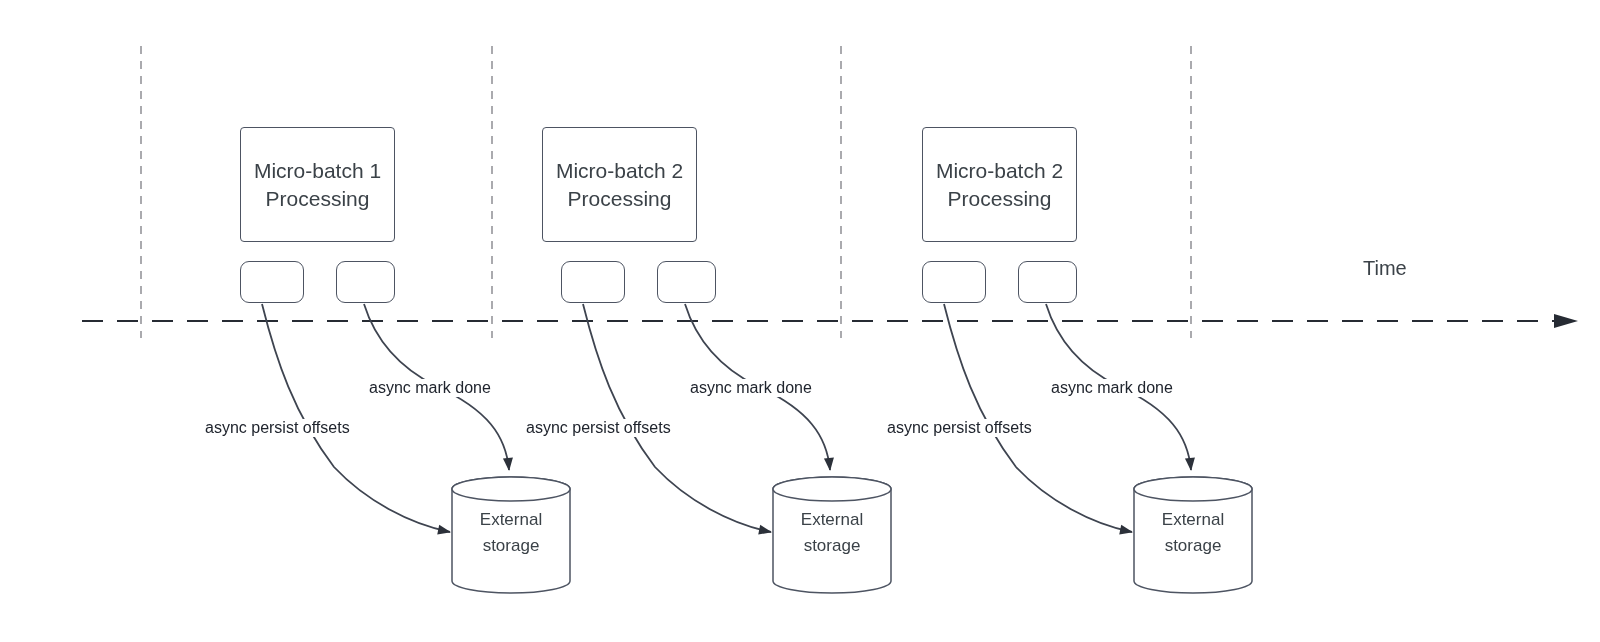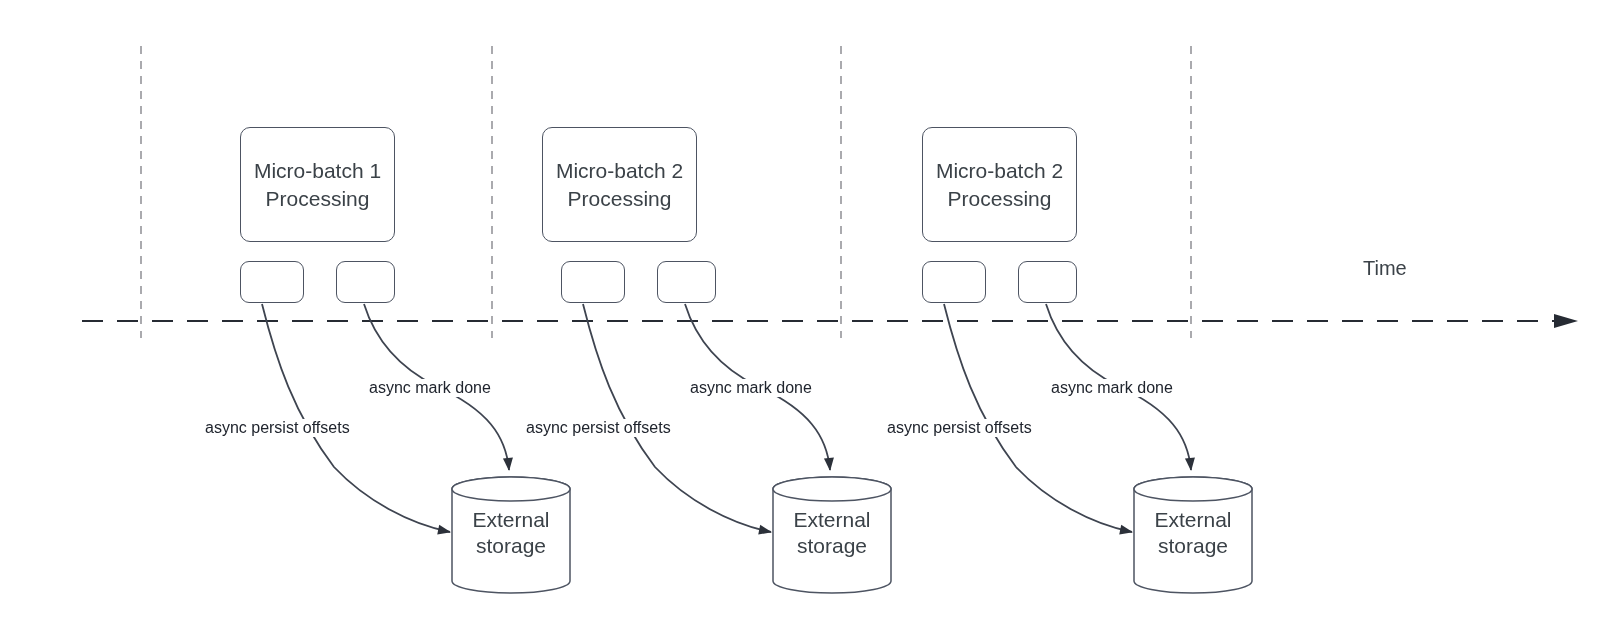--- a/index.html
+++ b/index.html
@@ -22,21 +22,21 @@
   }
 
   
   .proc-box {
     position: absolute;
     width: 155px;
     height: 115px;
     box-sizing: border-box;
     background: #ffffff;
     border: 1.5px solid #4d5462;
-    border-radius: 10px;
+    border-radius: 4px;
     display: flex;
     align-items: center;
     justify-content: center;
   }
   .proc-title {
     font-size: 21px;
     line-height: 28px;
     color: #3b4248;
     text-align: center;
     white-space: pre-line;
@@ -61,21 +61,21 @@
     color: #20252e;
     background: #ffffff;
     padding: 0 2px;
     white-space: nowrap;
   }
 
   
   .storage-label {
     position: absolute;
     width: 118px;
-    font-size: 21px;
+    font-size: 17px;
     line-height: 26px;
     color: #3b4248;
     text-align: center;
     white-space: pre-line;
   }
 
   .time-label {
     position: absolute;
     font-size: 20px;
     color: #3b4248;

